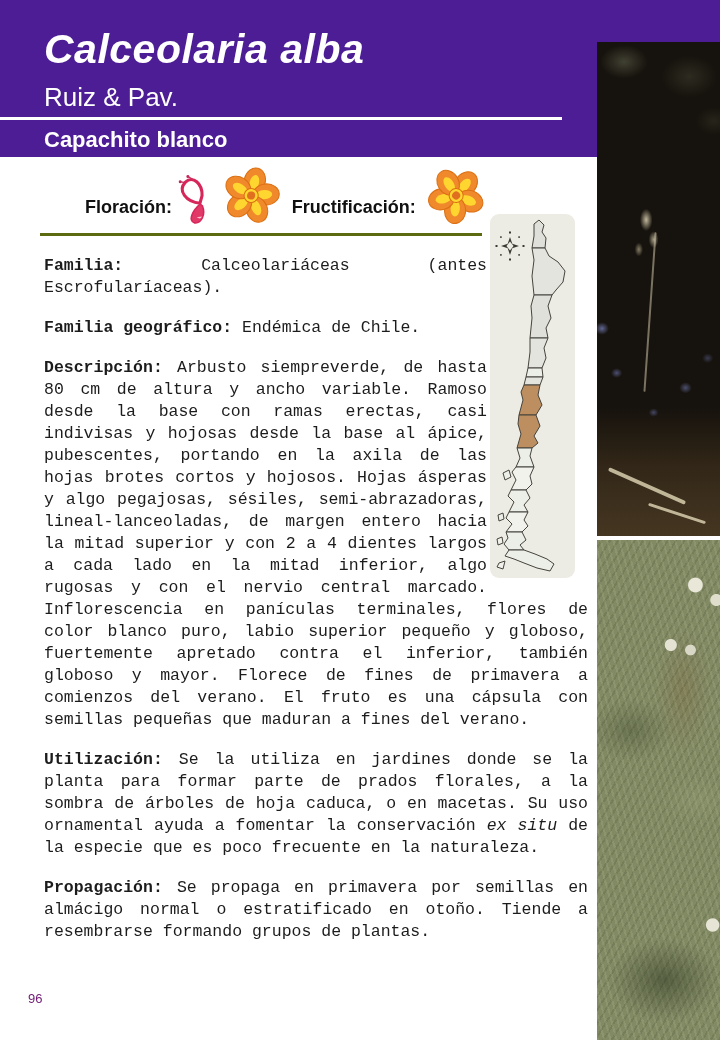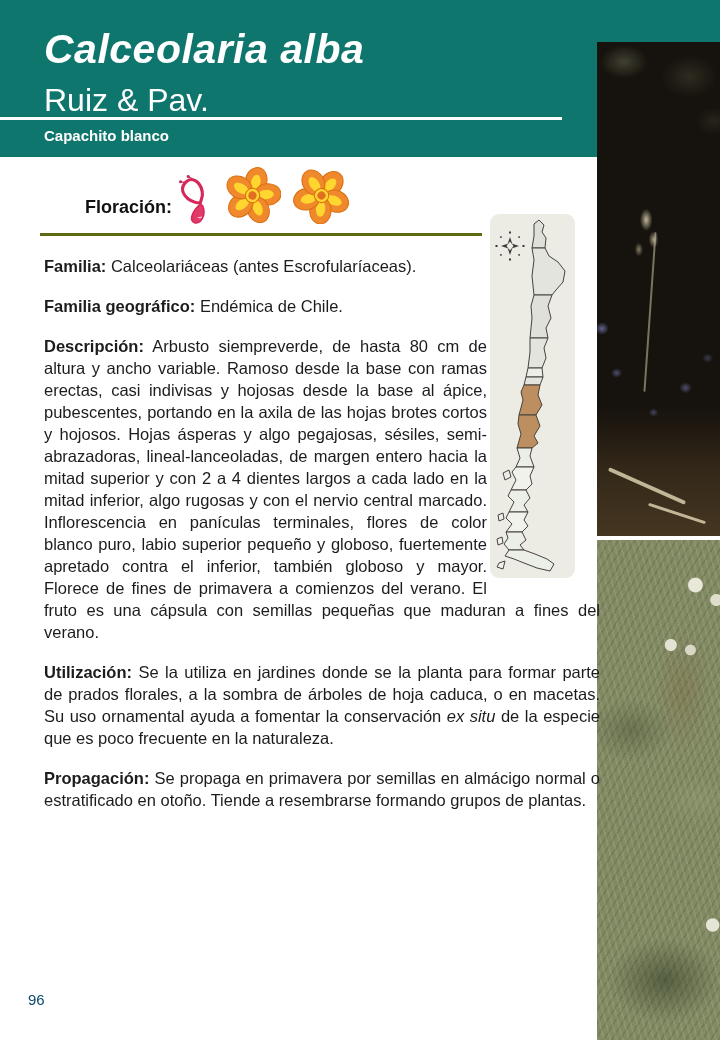--- a/index.html
+++ b/index.html
@@ -3,34 +3,34 @@
 <meta charset="utf-8">
 <style>
   html,body{margin:0;padding:0;}
   body{
     width:720px;height:1040px;position:relative;overflow:hidden;
     background:#ffffff;
     font-family:"Liberation Sans", sans-serif;
     color:#1c1c1c;
   }
   
-  .band{position:absolute;left:0;top:0;width:720px;height:157px;background:#0f766e;}
+  .band{position:absolute;left:0;top:0;width:720px;height:157px;background:#4c1d95;}
   .title{
     position:absolute;left:44px;top:26px;width:520px;
     color:#ffffff;font-size:41px;font-weight:bold;font-style:italic;
     letter-spacing:.5px;white-space:nowrap;
   }
   .author{
     position:absolute;left:44px;top:82px;width:400px;
-    color:#ffffff;font-size:32px;font-weight:400;white-space:nowrap;
+    color:#ffffff;font-size:26px;font-weight:400;white-space:nowrap;
   }
   .band-rule{position:absolute;left:0;top:117px;width:562px;height:3px;background:#ffffff;}
   .common-name{
     position:absolute;left:44px;top:127px;width:400px;
-    color:#ffffff;font-size:15px;font-weight:bold;white-space:nowrap;
+    color:#ffffff;font-size:22px;font-weight:bold;white-space:nowrap;
   }
   
   .flor-row{
     position:absolute;left:44px;top:164px;height:60px;width:440px;
     display:flex;align-items:flex-end;
   }
   .flor-label{font-size:18px;font-weight:bold;color:#111;padding-bottom:6px;white-space:nowrap;margin-left:41px;}
   .icon-butterfly{width:48px;height:52px;margin-left:4px;}
   .icon-flower{width:57px;height:57px;}
   .fruct-label{margin-left:12px;}
@@ -40,21 +40,21 @@
   .map-panel{
     position:absolute;left:490px;top:214px;width:85px;height:364px;
     background:#edece4;border-radius:9px;
   }
   .map-panel svg{display:block;}
   
   .content{
     position:absolute;left:44px;top:255px;width:556px;
     font-size:16.5px;line-height:22px;text-align:justify;
   }
-  .content p{margin:0 0 18px 0;}
+  .content p{margin:0 12px 18px 0;font-family:Liberation Mono, monospace;}
   .map-spacer{float:right;width:113px;height:330px;}
   .lbl{font-weight:bold;}
   .it{font-style:italic;}
   
   .photo{position:absolute;left:597px;width:123px;}
   .photo1{
     top:42px;height:494px;
     background-color:#16120d;
     background-image:
       radial-gradient(ellipse 34px 24px at 22% 4%, rgba(175,185,145,.28), rgba(0,0,0,0) 70%),
@@ -84,21 +84,21 @@
       radial-gradient(circle 8px at 76% 22%, #d9d7c5 62%, rgba(0,0,0,0) 72%),
       radial-gradient(circle 10px at 94% 77%, #e6e4d4 62%, rgba(0,0,0,0) 72%),
       radial-gradient(ellipse 60px 45px at 28% 38%, rgba(58,68,40,.35), rgba(0,0,0,0) 70%),
       radial-gradient(ellipse 80px 60px at 55% 88%, rgba(40,50,28,.5), rgba(0,0,0,0) 70%),
       radial-gradient(ellipse 50px 35px at 82% 52%, rgba(155,165,125,.3), rgba(0,0,0,0) 70%),
       radial-gradient(ellipse 40px 90px at 70% 30%, rgba(120,90,50,.25), rgba(0,0,0,0) 70%),
       repeating-linear-gradient(75deg, rgba(205,210,175,.14) 0 2px, rgba(0,0,0,0) 2px 6px),
       repeating-linear-gradient(-58deg, rgba(48,58,33,.16) 0 2px, rgba(0,0,0,0) 2px 7px);
   }
   
-  .page-num{position:absolute;left:28px;top:991px;font-size:15px;color:#0c4a6e;}
+  .page-num{position:absolute;left:28px;top:991px;font-size:13px;color:#701a75;}
 </style>
 </head>
 <body>
 
 <header class="band">
   <div class="title">Calceolaria alba</div>
   <div class="author">Ruiz &amp; Pav.</div>
   <div class="band-rule"></div>
   <div class="common-name">Capachito blanco</div>
 </header>
@@ -145,20 +145,21 @@
         </g>
       <g transform="rotate(288)">
           <ellipse cx="0" cy="-15" rx="10.5" ry="13" fill="#f0882c" stroke="#db6f12"></ellipse>
           <ellipse cx="0" cy="-13" rx="4.6" ry="8" fill="#ffd530"></ellipse>
         </g>
       <circle r="7" fill="#ffd530" stroke="#db6f12"></circle>
       <circle r="4" fill="#e07020"></circle>
     </g>
   </svg>
 
+  <span class="flor-label fruct-label">Fructificación:</span>
 
   <svg class="icon-flower fruct-flower" viewBox="-28 -28 56 56" aria-hidden="true">
     <g transform="rotate(40)">
       <g>
           <ellipse cx="0" cy="-15" rx="10.5" ry="13" fill="#f0882c" stroke="#db6f12"></ellipse>
           <ellipse cx="0" cy="-13" rx="4.6" ry="8" fill="#ffd530"></ellipse>
         </g>
       <g transform="rotate(72)">
           <ellipse cx="0" cy="-15" rx="10.5" ry="13" fill="#f0882c" stroke="#db6f12"></ellipse>
           <ellipse cx="0" cy="-13" rx="4.6" ry="8" fill="#ffd530"></ellipse>

